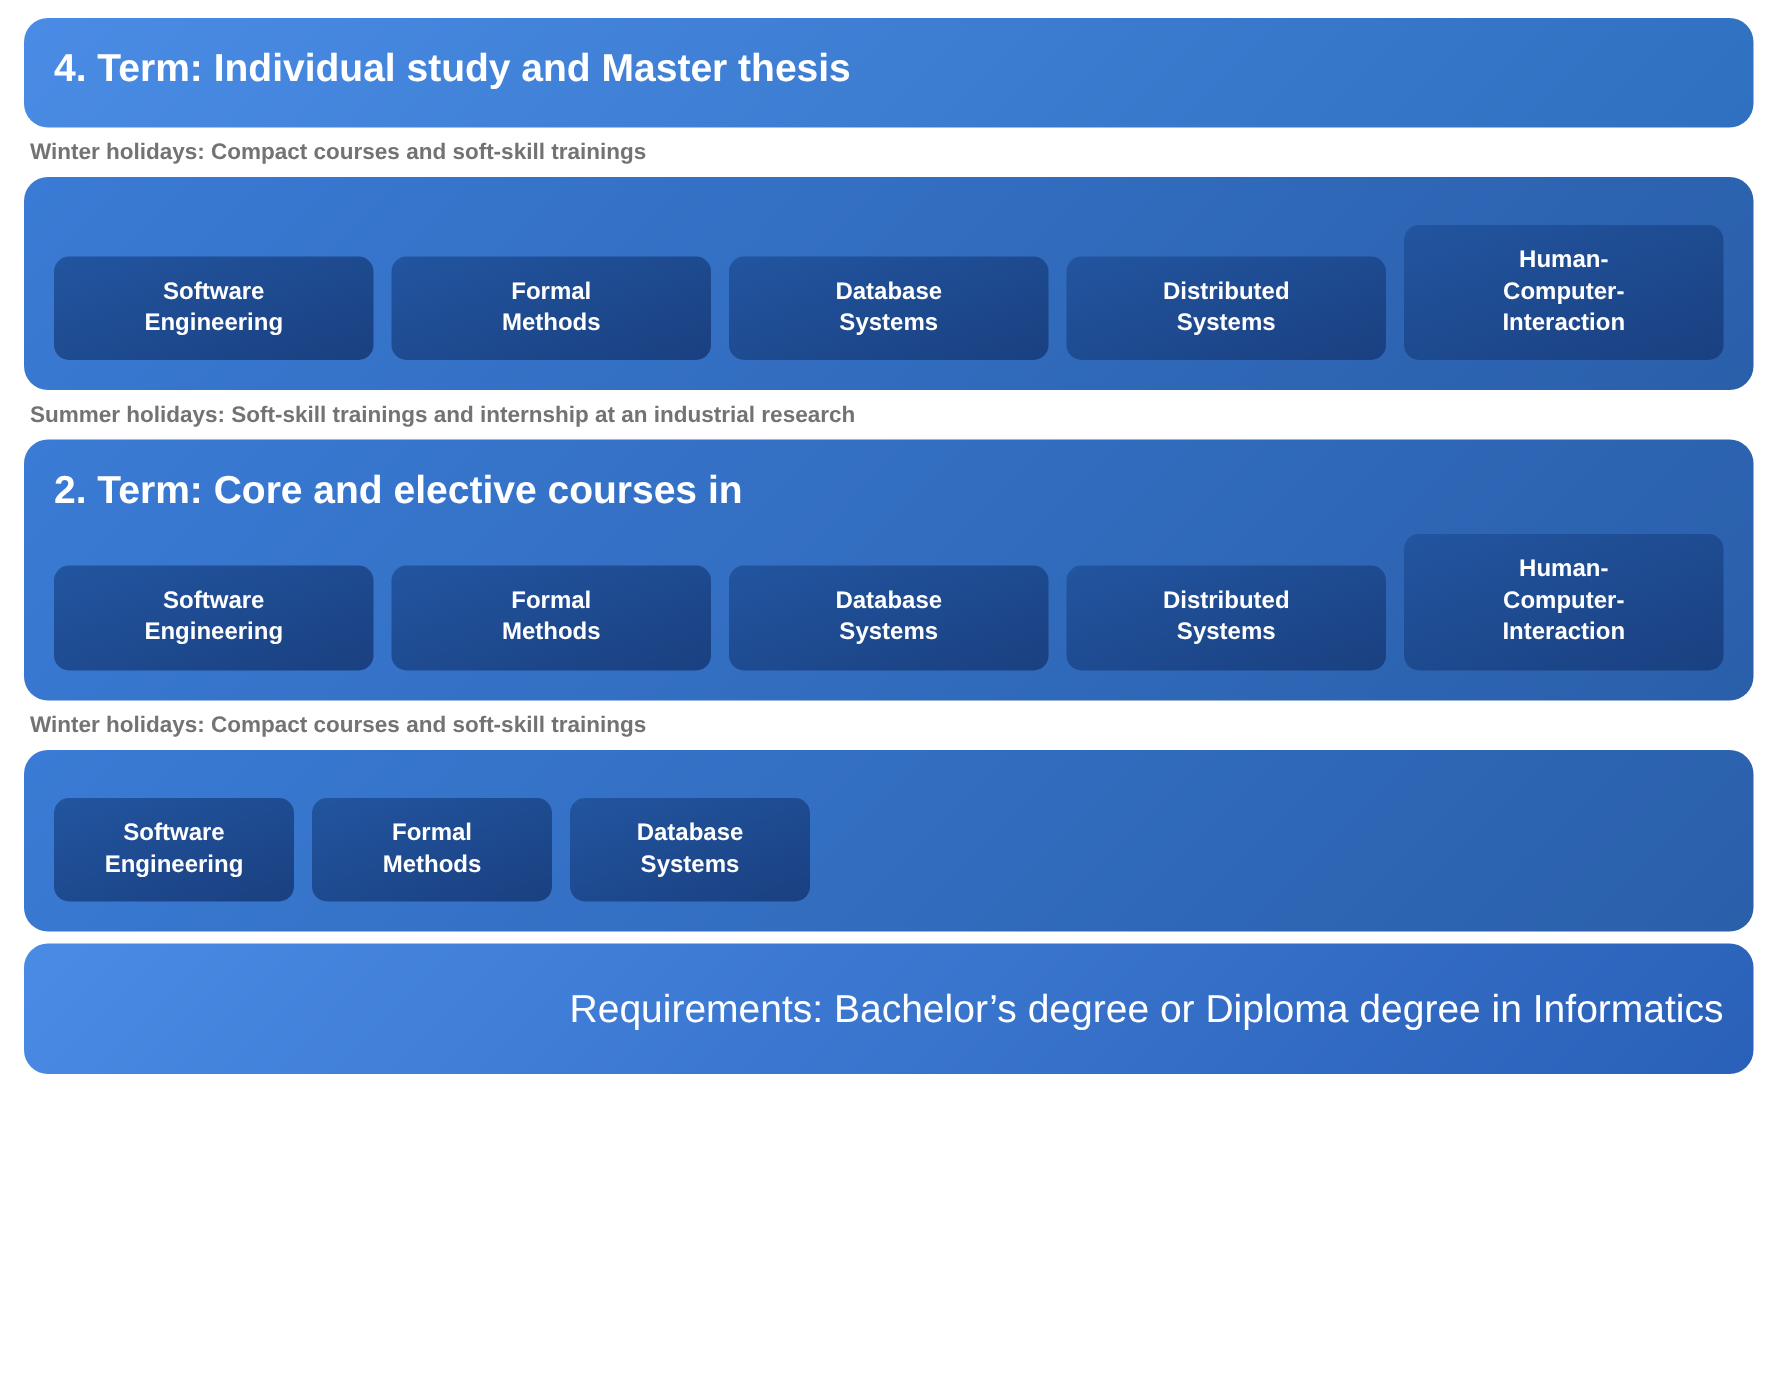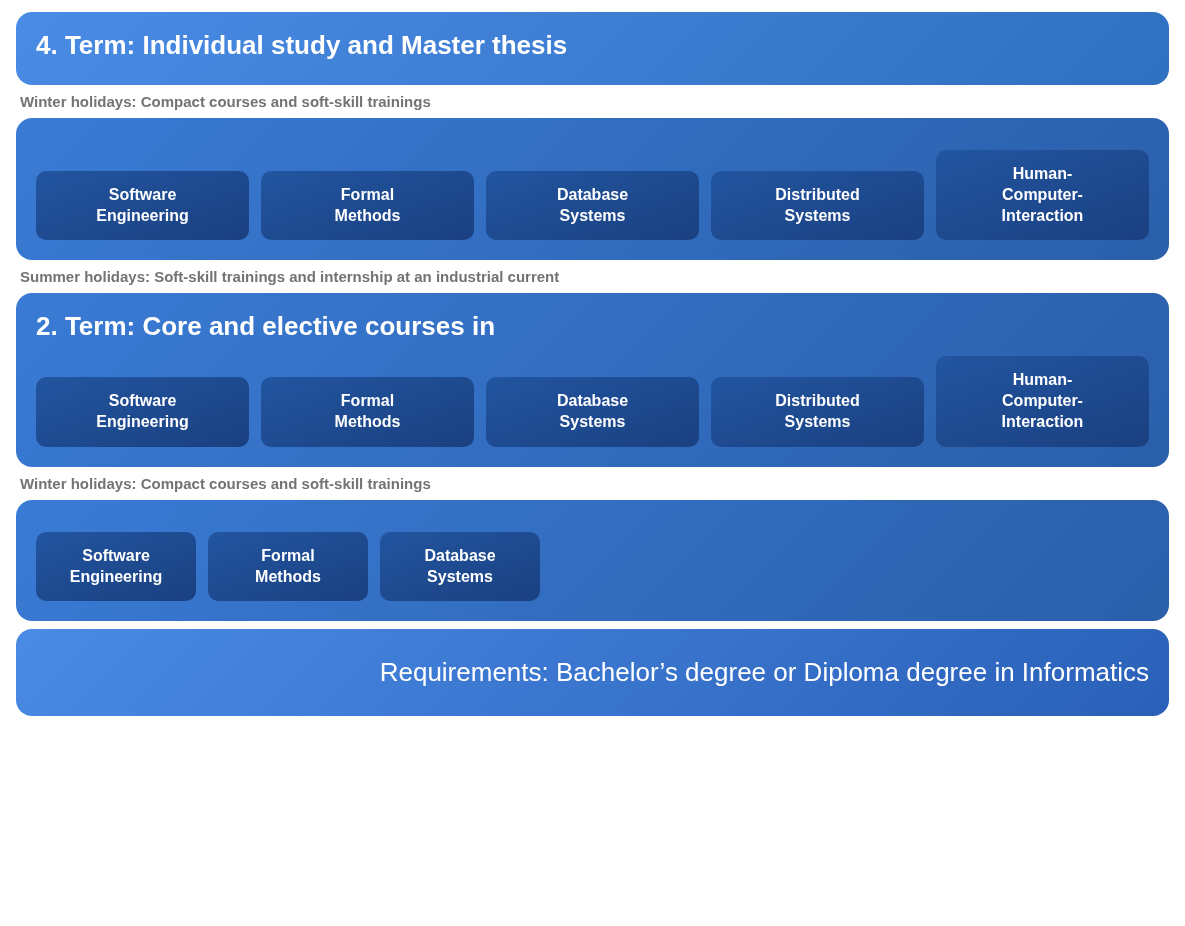--- a/index.html
+++ b/index.html
@@ -96,21 +96,21 @@
 <div class="section-box">
   <div class="courses-row">
     <div class="course-box">Software<br>Engineering</div>
     <div class="course-box">Formal<br>Methods</div>
     <div class="course-box">Database<br>Systems</div>
     <div class="course-box">Distributed<br>Systems</div>
     <div class="course-box">Human-<br>Computer-<br>Interaction</div>
   </div>
 </div>
 
-<div class="holiday-label">Summer holidays: Soft-skill trainings and internship at an industrial current</div>
+<div class="holiday-label">Summer holidays: Soft-skill trainings and internship at an industrial research</div>
 
 <div class="section-box">
   <div class="section-title">2. Term: Core and elective courses in</div>
   <div class="courses-row">
     <div class="course-box">Software<br>Engineering</div>
     <div class="course-box">Formal<br>Methods</div>
     <div class="course-box">Database<br>Systems</div>
     <div class="course-box">Distributed<br>Systems</div>
     <div class="course-box">Human-<br>Computer-<br>Interaction</div>
   </div>

